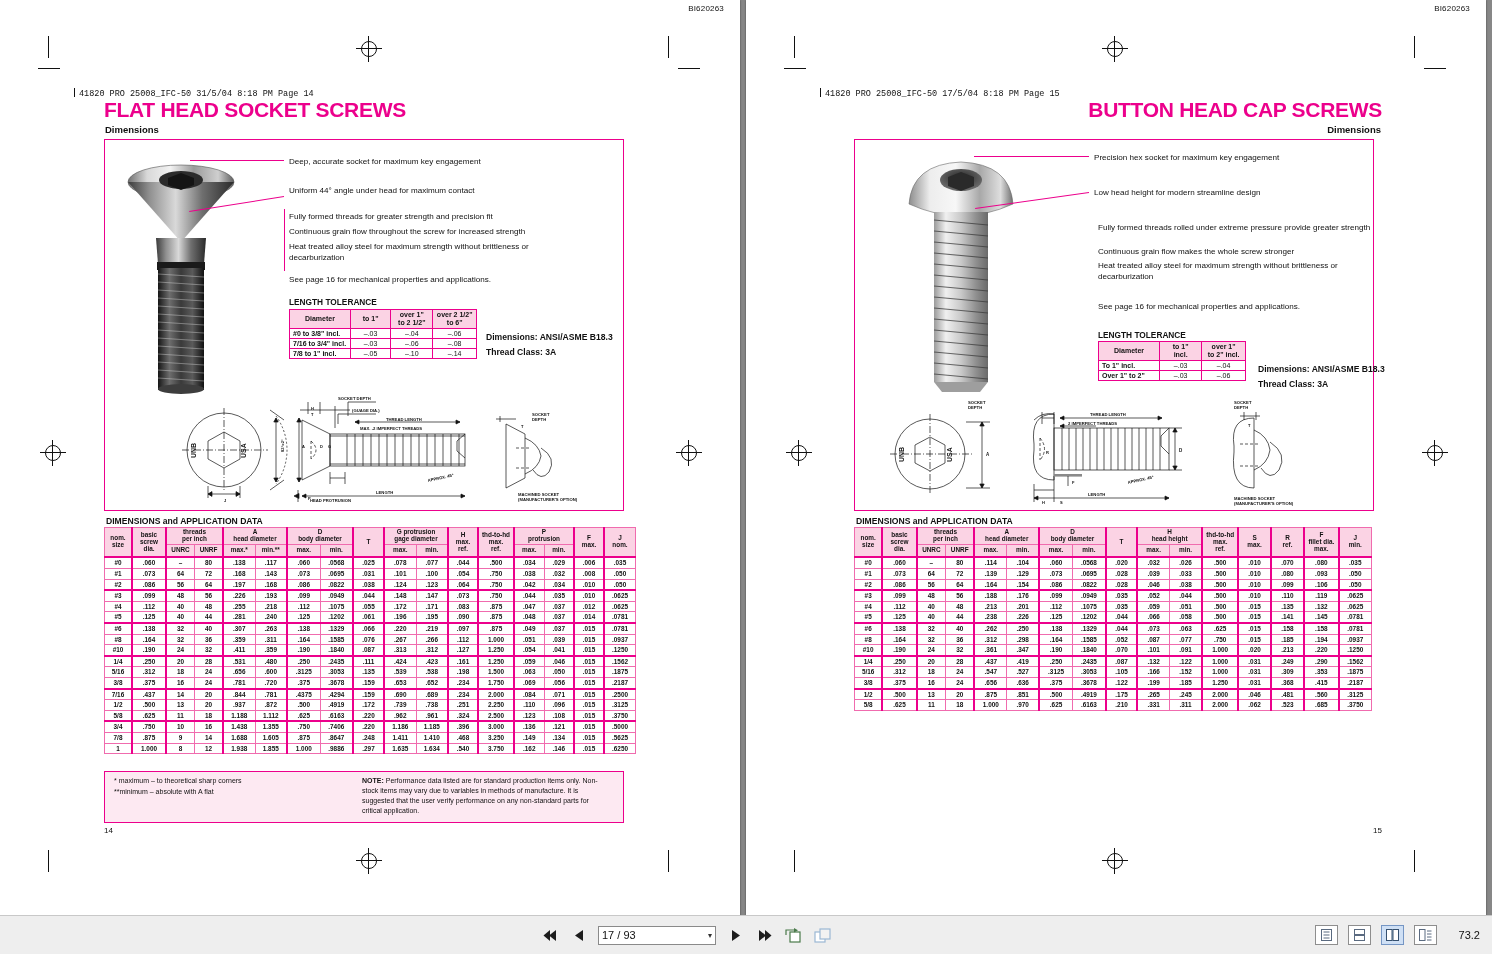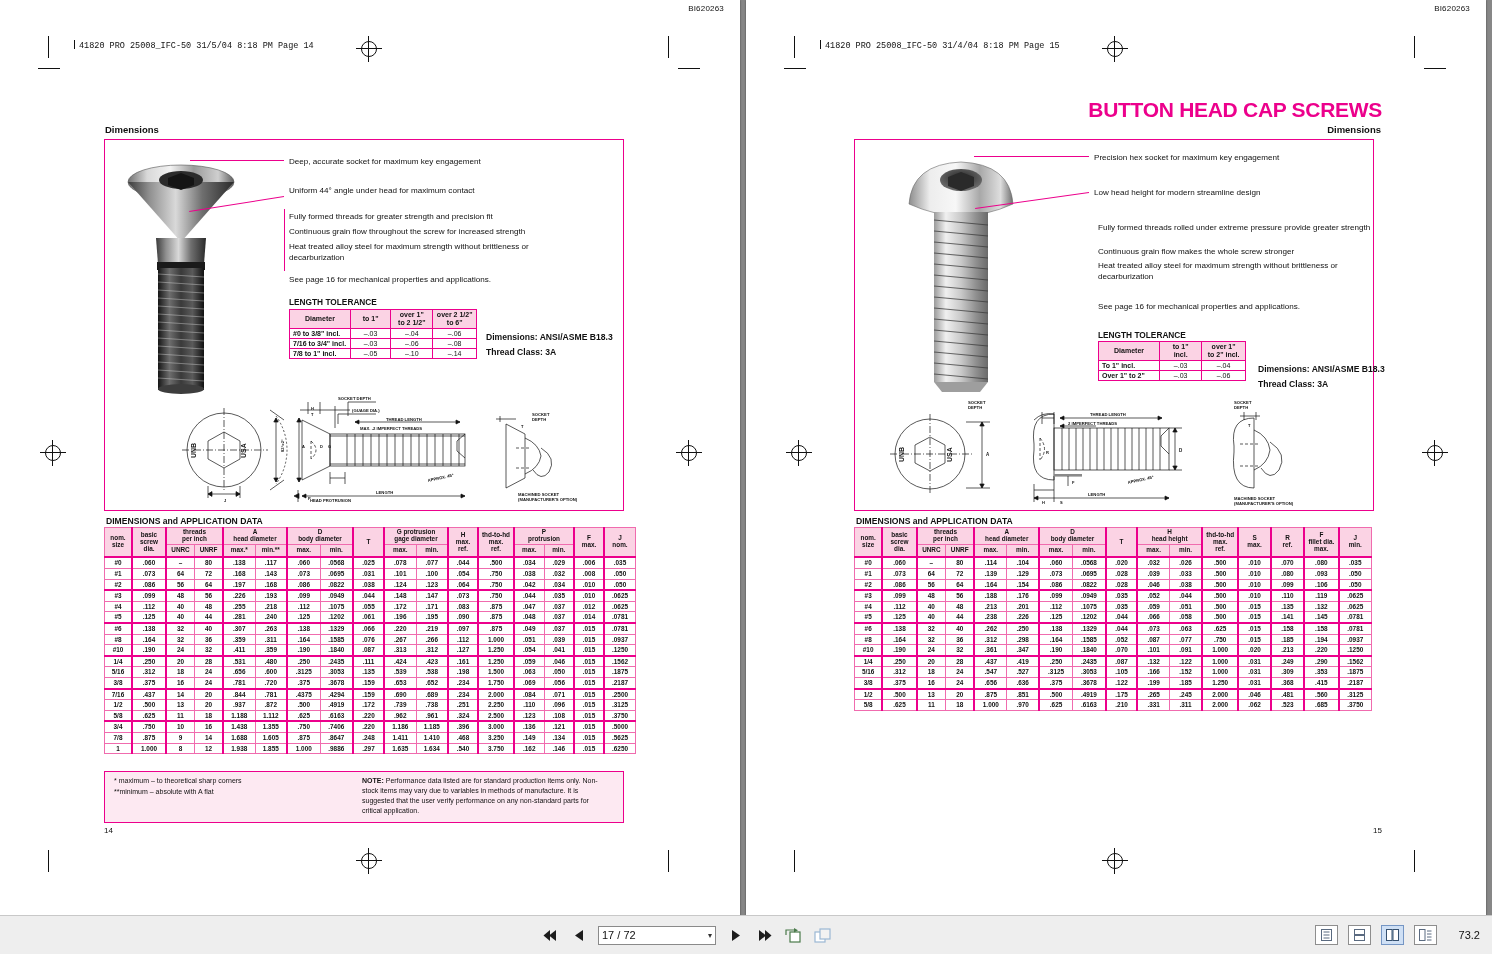--- a/index.html
+++ b/index.html
@@ -4,21 +4,21 @@
 <style>
   html,body{margin:0;padding:0;background:#8a8a8a;}
   body{width:1492px;height:954px;overflow:hidden;font-family:"Liberation Sans",sans-serif;}
   .viewer{position:relative;width:1492px;height:954px;background:#878787;}
   .pages{position:absolute;left:0;top:0;width:1492px;height:916px;display:flex;gap:6px;}
   .page{position:relative;background:#ffffff;width:740px;height:916px;box-shadow:0 0 2px rgba(0,0,0,.5);}
   .page.left{margin-left:0;}
   .page.right{}
   
   .doc-code{position:absolute;top:4px;font-family:"Liberation Sans",sans-serif;font-size:8px;color:#111;letter-spacing:.2px;}
-  .filehdr{position:absolute;font-family:"Liberation Mono",monospace;font-size:8.5px;color:#111;white-space:nowrap;}
+  .filehdr{position:absolute;font-family:"Liberation Mono",monospace;font-size:8.5px;color:#111;white-space:nowrap;margin-top:48px;}
   .filehdr .bar{display:inline-block;width:1px;height:9px;background:#111;vertical-align:-1px;margin-right:4px;}
   
   .reg{position:absolute;width:26px;height:26px;}
   .reg:before{content:"";position:absolute;left:0;top:12px;width:26px;height:1px;background:#111;}
   .reg:after{content:"";position:absolute;left:12px;top:0;width:1px;height:26px;background:#111;}
   .reg i{position:absolute;left:5px;top:5px;width:14px;height:14px;border:1px solid #111;border-radius:50%;}
   .tick{position:absolute;background:#111;}
   .tickv{width:1px;height:22px;}
   .tickh{height:1px;width:22px;}
 
@@ -96,20 +96,21 @@
           <i></i>
         </div>
       <div class="tick tickv" style="left:48px;top:36px;"></div>
       <div class="tick tickh" style="left:38px;top:68px;"></div>
       <div class="tick tickv" style="left:668px;top:36px;"></div>
       <div class="tick tickh" style="left:678px;top:68px;"></div>
       <div class="tick tickv" style="left:48px;top:850px;"></div>
       <div class="tick tickv" style="left:668px;top:850px;"></div>
 
       <div class="content">
+        <h1 class="title" style="left:104px;top:98px;">FLAT HEAD SOCKET SCREWS</h1>
         <div class="subtitle" style="left:105px;top:124px;">Dimensions</div>
 
         <div class="hero" style="left:104px;top:139px;width:518px;height:370px;"></div>
 
         <div class="draw" style="left:126px;top:146px;">
           <svg width="110" height="250" viewBox="0 0 110 250">
             <defs>
               <linearGradient id="mtl" x1="0" y1="0" x2="1" y2="0">
                 <stop offset="0" stop-color="#707070"></stop>
                   <stop offset="0.18" stop-color="#d8d8d8"></stop>
@@ -693,21 +694,21 @@
         <div class="fn-right" style="left:362px;top:776px;width:248px;">
           <b>NOTE:</b><span> Performance data listed are for standard production items only. Non-stock items may vary due to variables in methods of manufacture. It is suggested that the user verify performance on any non-standard parts for critical application.</span>
         </div>
 
         <div class="pageno" style="left:104px;top:826px;">14</div>
       </div>
     </div>
 
     <div class="page right">
       <div class="doc-code" style="right:16px;top:4px;">BI620263</div>
-      <div class="filehdr" style="left:74px;top:40px;"><span class="bar"></span><span>41820 PRO 25008_IFC-50  31/4/04  8:18 PM  Page 15</span></div>
+      <div class="filehdr" style="left:74px;top:40px;"><span class="bar"></span><span>41820 PRO 25008_IFC-50  17/5/04  8:18 PM  Page 15</span></div>
 
       <div class="reg" style="left:356px;top:36px;">
           <i></i>
         </div>
       <div class="reg" style="left:356px;top:848px;">
           <i></i>
         </div>
       <div class="reg" style="left:40px;top:440px;">
           <i></i>
         </div>
@@ -1200,21 +1201,21 @@
             <polygon points="13,1 13,12 6,6.5" fill="#1c1c1c"></polygon>
             <polygon points="7,1 7,12 0.5,6.5" fill="#1c1c1c"></polygon>
           </svg>
       </div>
       <div class="tb-btn" title="prev">
         <svg width="11" height="13" viewBox="0 0 11 13">
             <polygon points="9,1 9,12 1,6.5" fill="#1c1c1c"></polygon>
           </svg>
       </div>
       <div class="pagebox">
-        <span class="val">17 / 72</span>
+        <span class="val">17 / 93</span>
         <span class="car">▾</span>
       </div>
       <div class="tb-btn" title="next">
         <svg width="11" height="13" viewBox="0 0 11 13">
             <polygon points="2,1 2,12 10,6.5" fill="#1c1c1c"></polygon>
           </svg>
       </div>
       <div class="tb-btn" title="last">
         <svg width="15" height="13" viewBox="0 0 15 13">
             <polygon points="2,1 2,12 9,6.5" fill="#1c1c1c"></polygon>

